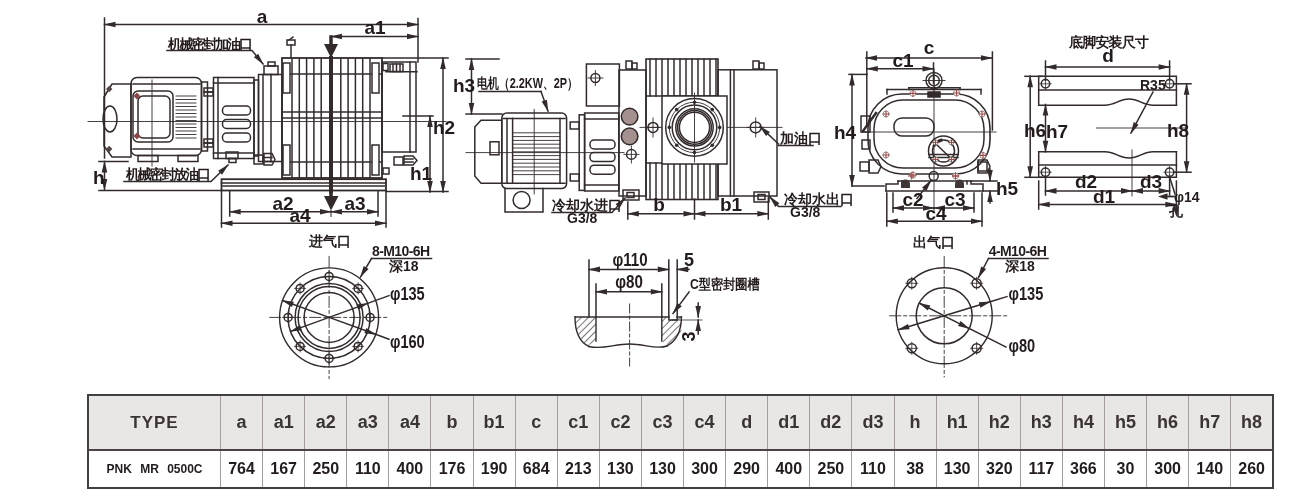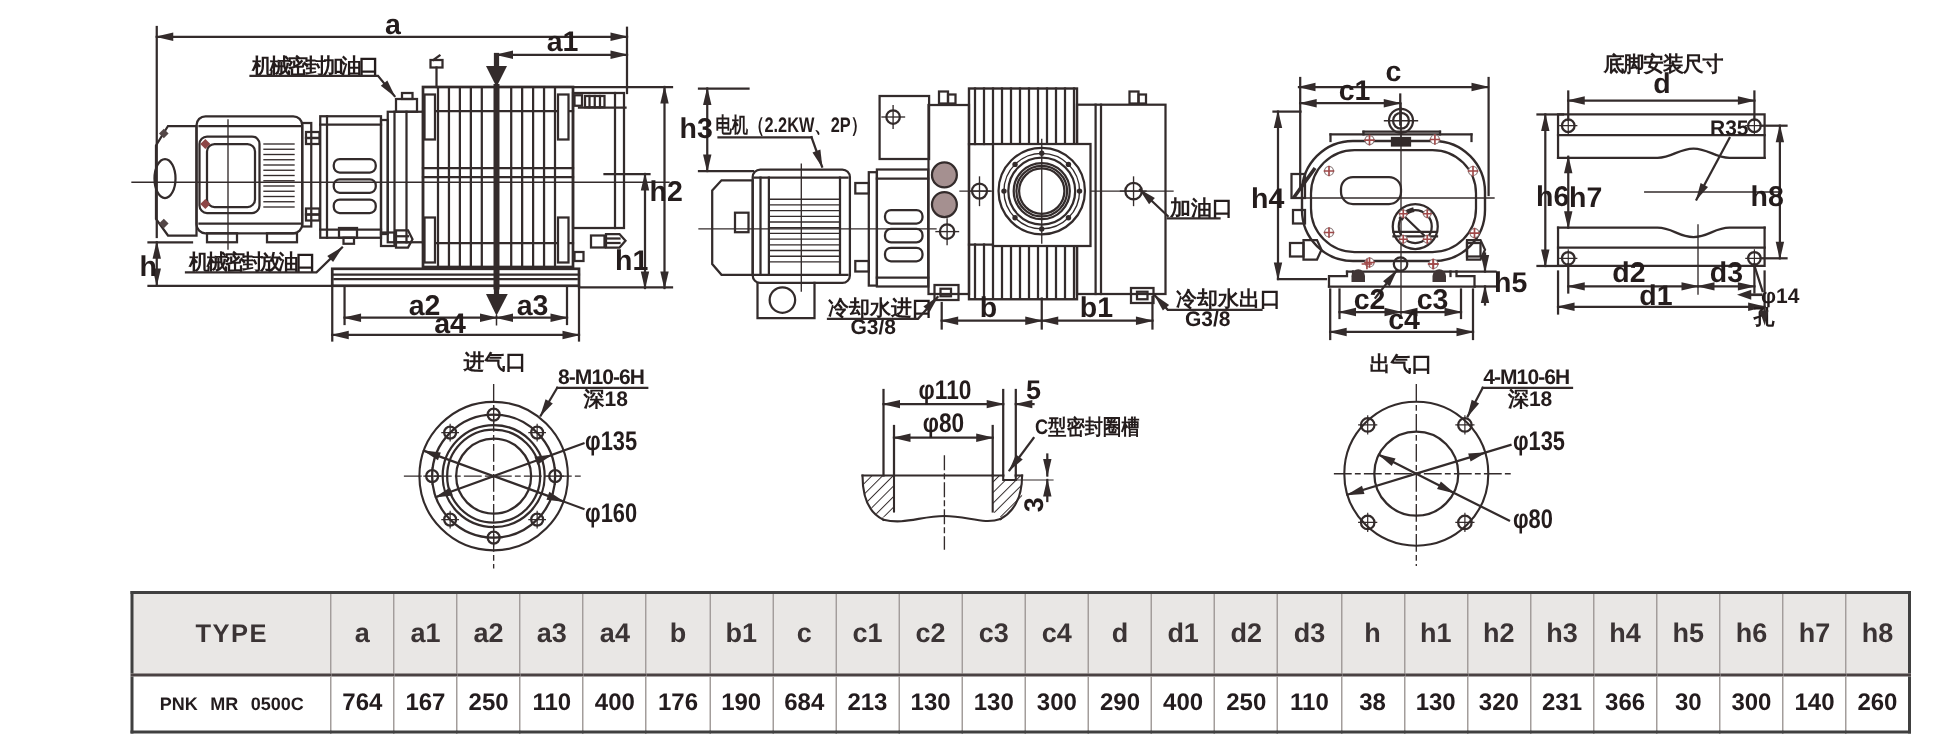--- a/index.html
+++ b/index.html
@@ -892,21 +892,21 @@
         <td>130</td>
         <td>130</td>
         <td>300</td>
         <td>290</td>
         <td>400</td>
         <td>250</td>
         <td>110</td>
         <td>38</td>
         <td>130</td>
         <td>320</td>
-        <td>231</td>
+        <td>117</td>
         <td>366</td>
         <td>30</td>
         <td>300</td>
         <td>140</td>
         <td>260</td>
       </tr>
 </tbody>
   </table>
 
 </body></html>

